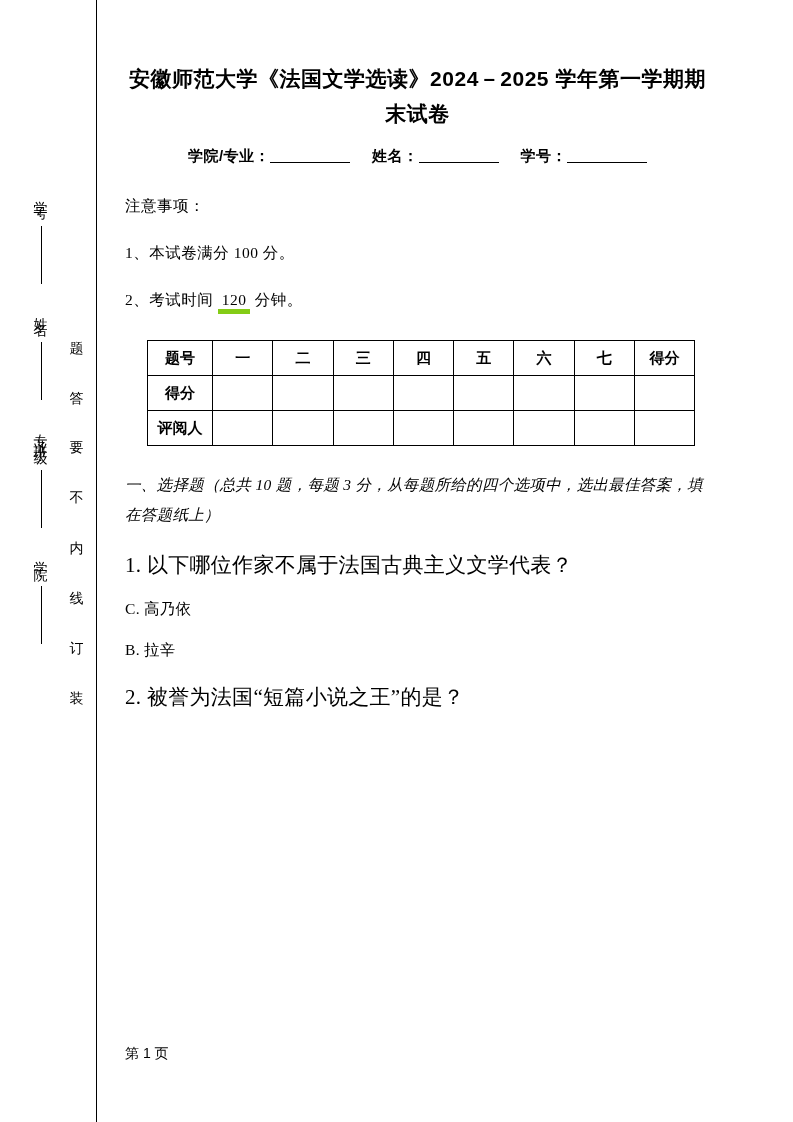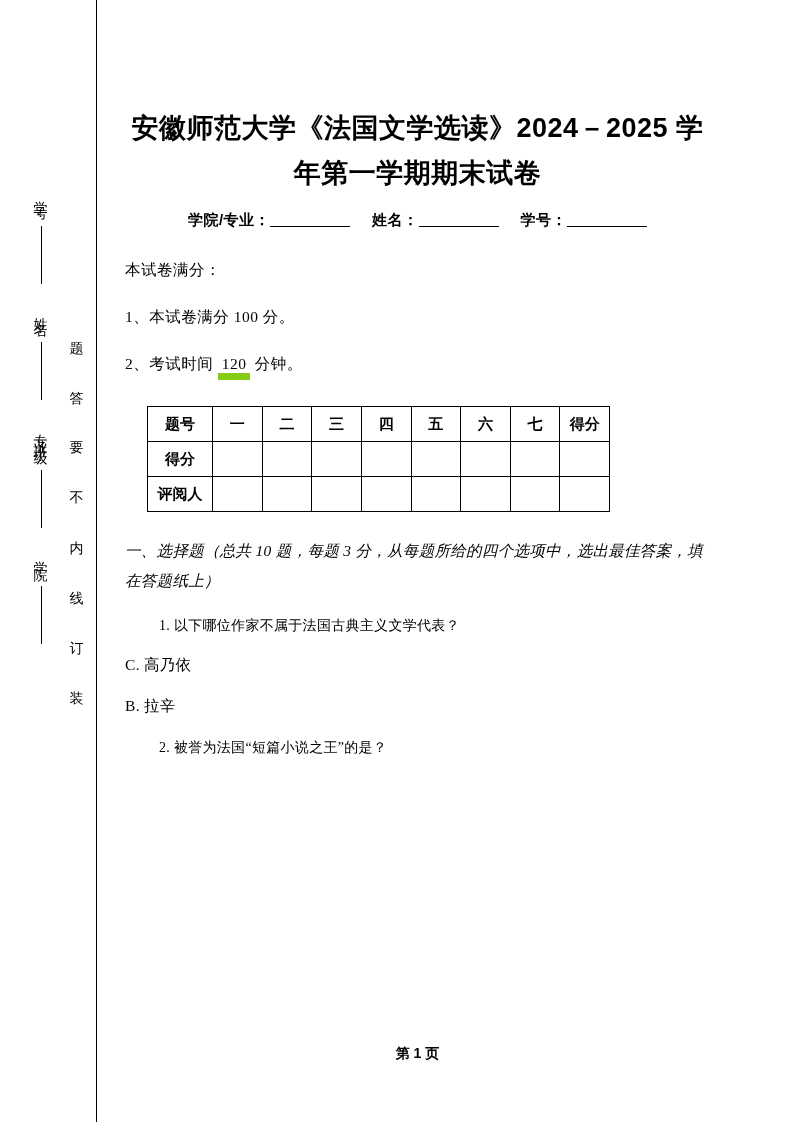--- a/index.html
+++ b/index.html
@@ -63,22 +63,22 @@
   
   .doc {
     position: absolute;
     left: 125px;
     top: 0;
     width: 585px;
     height: 1122px;
   }
 
   .title {
-    margin-top: 106px;
-    font-size: 27px;
+    margin-top: 62px;
+    font-size: 21px;
     font-weight: bold;
     text-align: center;
     line-height: 1.65;
     font-family: "Liberation Sans", "DejaVu Sans", sans-serif;
     letter-spacing: 0.5px;
   }
 
   .info-line {
     margin-top: 16px;
     text-align: center;
@@ -101,29 +101,29 @@
     font-size: 15.5px;
     letter-spacing: 0.5px;
   }
   .para {
     margin-top: 26px;
     font-size: 15.5px;
     letter-spacing: 0.5px;
   }
   .ul-num {
     display: inline-block;
-    border-bottom: 7px solid #84cc16;
+    border-bottom: 5px solid #84cc16;
     padding: 0 4px;
   }
 
   table.score {
     margin-top: 26px;
     margin-left: 22px;
     border-collapse: collapse;
-    width: 463px;
+    width: 548px;
     table-layout: fixed;
   }
   table.score td, table.score th {
     border: 1px solid #000;
     height: 32px;
     text-align: center;
     font-size: 15px;
     font-weight: bold;
     font-family: "Liberation Sans", "DejaVu Sans", sans-serif;
   }
@@ -131,38 +131,36 @@
 
   .section-head {
     margin-top: 24px;
     font-size: 15.5px;
     line-height: 1.9;
     letter-spacing: 0.3px;
     font-style: italic;
   }
   .question {
     margin-top: 22px;
-    font-size: 14px;
+    font-size: 21px;
     letter-spacing: 0.3px;
-    margin-left: 34px;
   }
   .choice {
     margin-top: 20px;
     font-size: 15.5px;
     letter-spacing: 0.3px;
   }
 
   .footer {
     position: absolute;
     left: 0;
     top: 1045px;
     width: 585px;
-    text-align: center;
     font-size: 14px;
-    font-weight: bold;
+    font-weight: normal;
     font-family: "Liberation Sans", "DejaVu Sans", sans-serif;
   }
 </style>
 </head>
 <body>
 
 <div class="seal-line"></div>
 
 <div class="seal-col seal-col-outer" style="padding-top:190px;">
   <div class="seal-item">
@@ -195,21 +193,21 @@
 </div>
 
 <div class="doc">
 
   <div class="title">安徽师范大学《法国文学选读》2024－2025 学年第一学期期末试卷</div>
 
   <div class="info-line">
     <span>学院/专业：</span><span class="blank"></span><span class="gap"></span><span>姓名：</span><span class="blank"></span><span class="gap"></span><span>学号：</span><span class="blank"></span>
   </div>
 
-  <div class="notice">本试卷满分：</div>
+  <div class="notice">注意事项：</div>
   <div class="para">1、本试卷满分 100 分。</div>
   <div class="para">
     <span>2、考试时间 </span><span class="ul-num">120</span><span> 分钟。</span>
   </div>
 
   <table class="score">
     <tbody>
         <tr>
       <td class="head-col">题号</td>
       <td>一</td>

